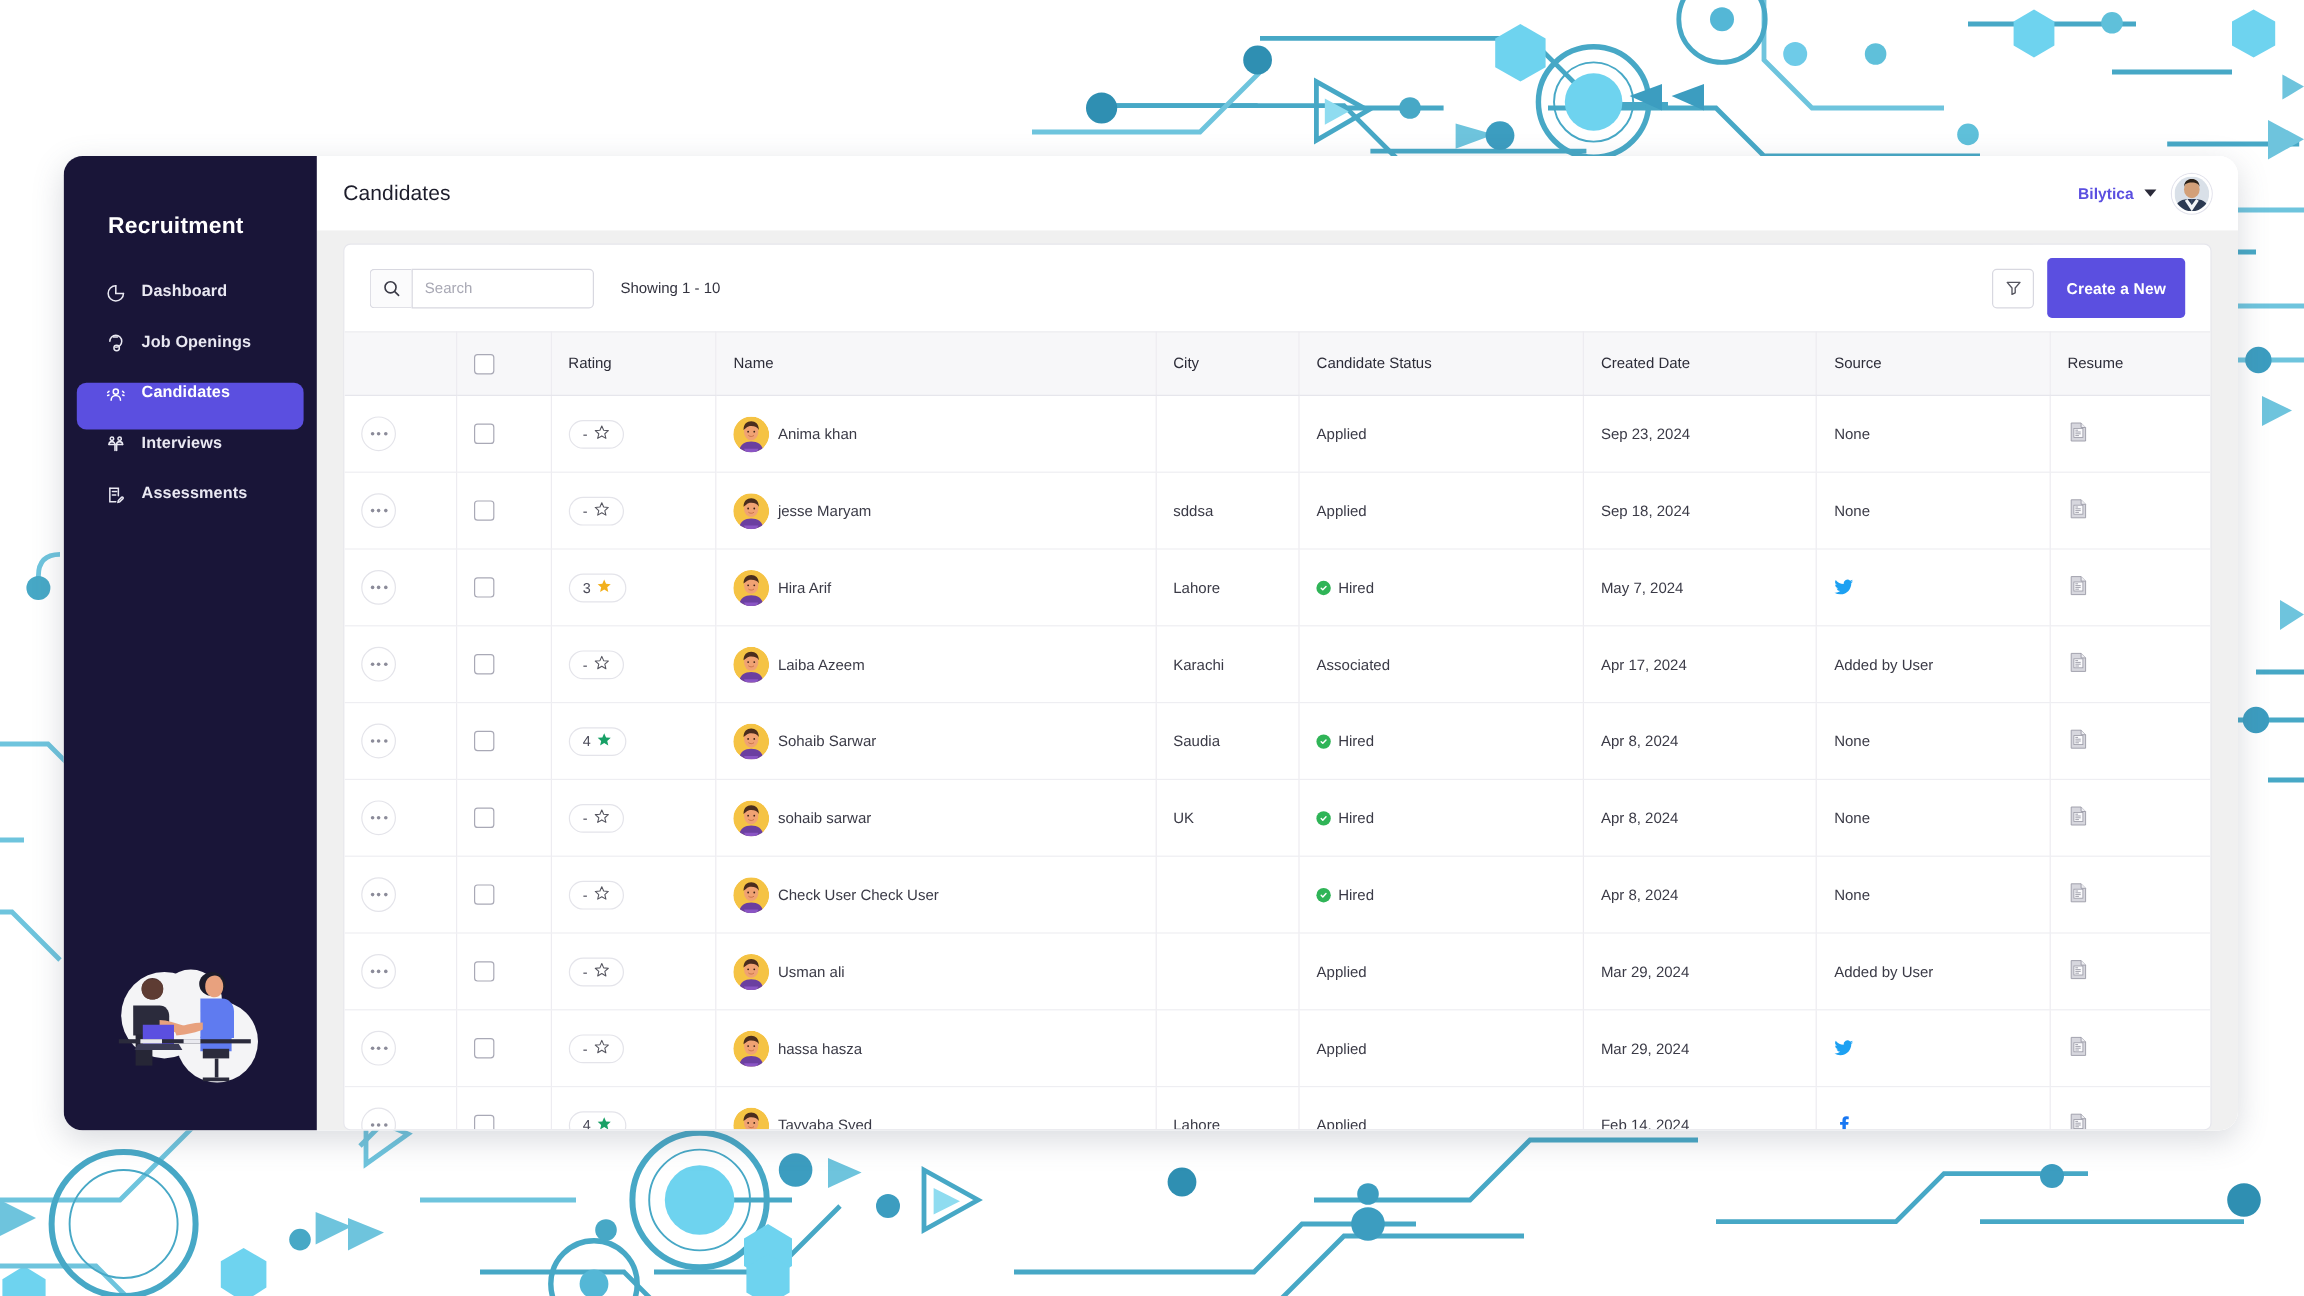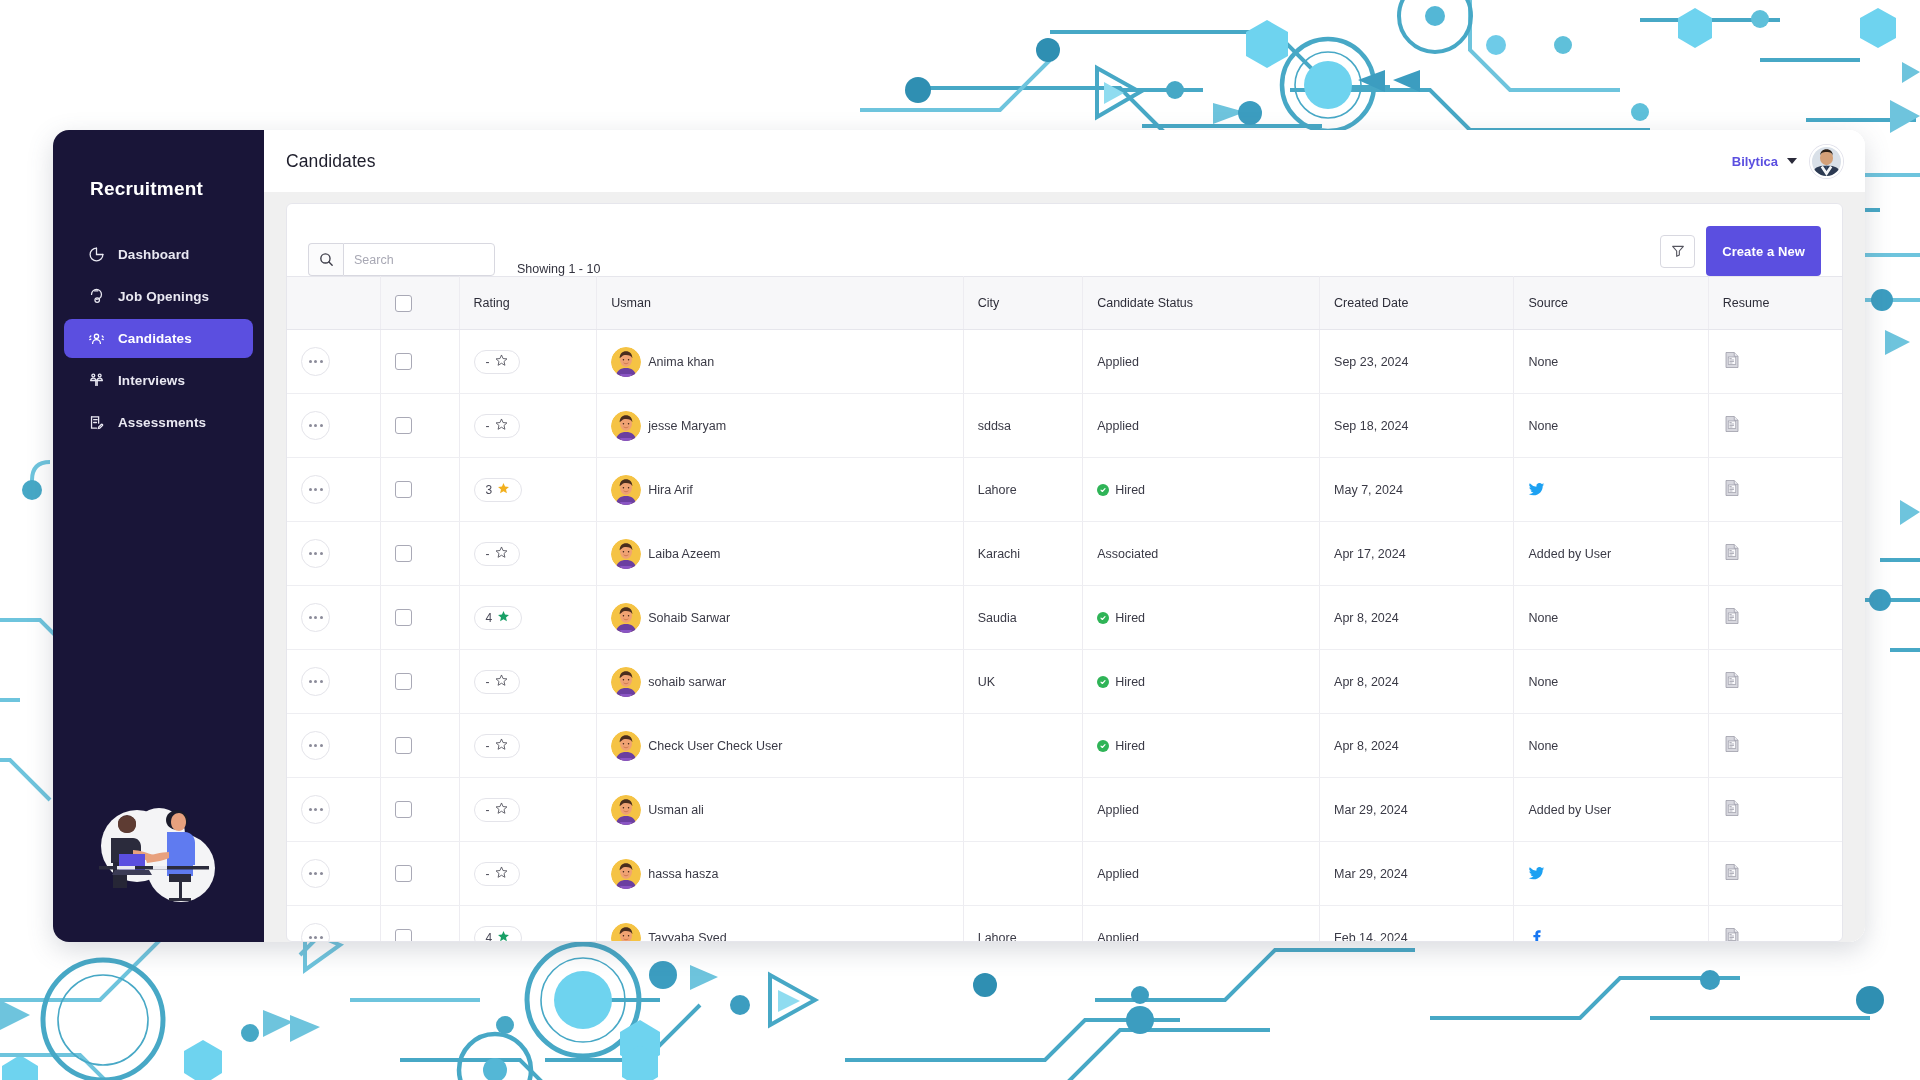--- a/index.html
+++ b/index.html
@@ -42,21 +42,21 @@
   .brand {
     color: #ffffff;
     font-size: 19px;
     font-weight: bold;
     letter-spacing: 0.2px;
     padding: 24px 0 0 37px;
     margin-top: 24px;
   }
   .nav { margin-top: 35px; padding: 0 11px; }
   .nav-item {
-    display: flex; align-items: center;
+    display: flex; align-items: flex-start;
     gap: 13px;
     height: 39px;
     padding-left: 23px;
     border-radius: 8px;
     color: #e9e8f2;
     font-size: 13.5px;
     font-weight: bold;
     margin-bottom: 3px;
     cursor: pointer;
     letter-spacing: 0.1px;
@@ -130,21 +130,21 @@
     background: #ffffff;
     border: 1px solid #e6e6ec;
     border-radius: 6px;
     height: 100%;
     display: flex;
     flex-direction: column;
     overflow: hidden;
   }
   .toolbar {
     height: 72px; flex: 0 0 72px;
-    display: flex; align-items: flex-end;
+    display: flex; align-items: center;
     padding: 0 21px;
   }
   .search-wrap { display: flex; align-items: stretch; height: 33px; }
   .search-btn {
     width: 35px;
     border: 1px solid #d8d8e0;
     border-right: none;
     border-radius: 4px 0 0 4px;
     background: #fbfbfc;
     display: flex; align-items: center; justify-content: center;
@@ -554,21 +554,21 @@
                 <col class="c-src">
                 <col class="c-res">
             </colgroup>
             <thead>
               <tr>
                 <th></th>
                 <th>
                   <span class="chk"></span>
                 </th>
                 <th>Rating</th>
-                <th>Usman</th>
+                <th>Name</th>
                 <th>City</th>
                 <th>Candidate Status</th>
                 <th>Created Date</th>
                 <th>Source</th>
                 <th>Resume</th>
               </tr>
             </thead>
             <tbody id="tbody">
   <tr>
     <td>

